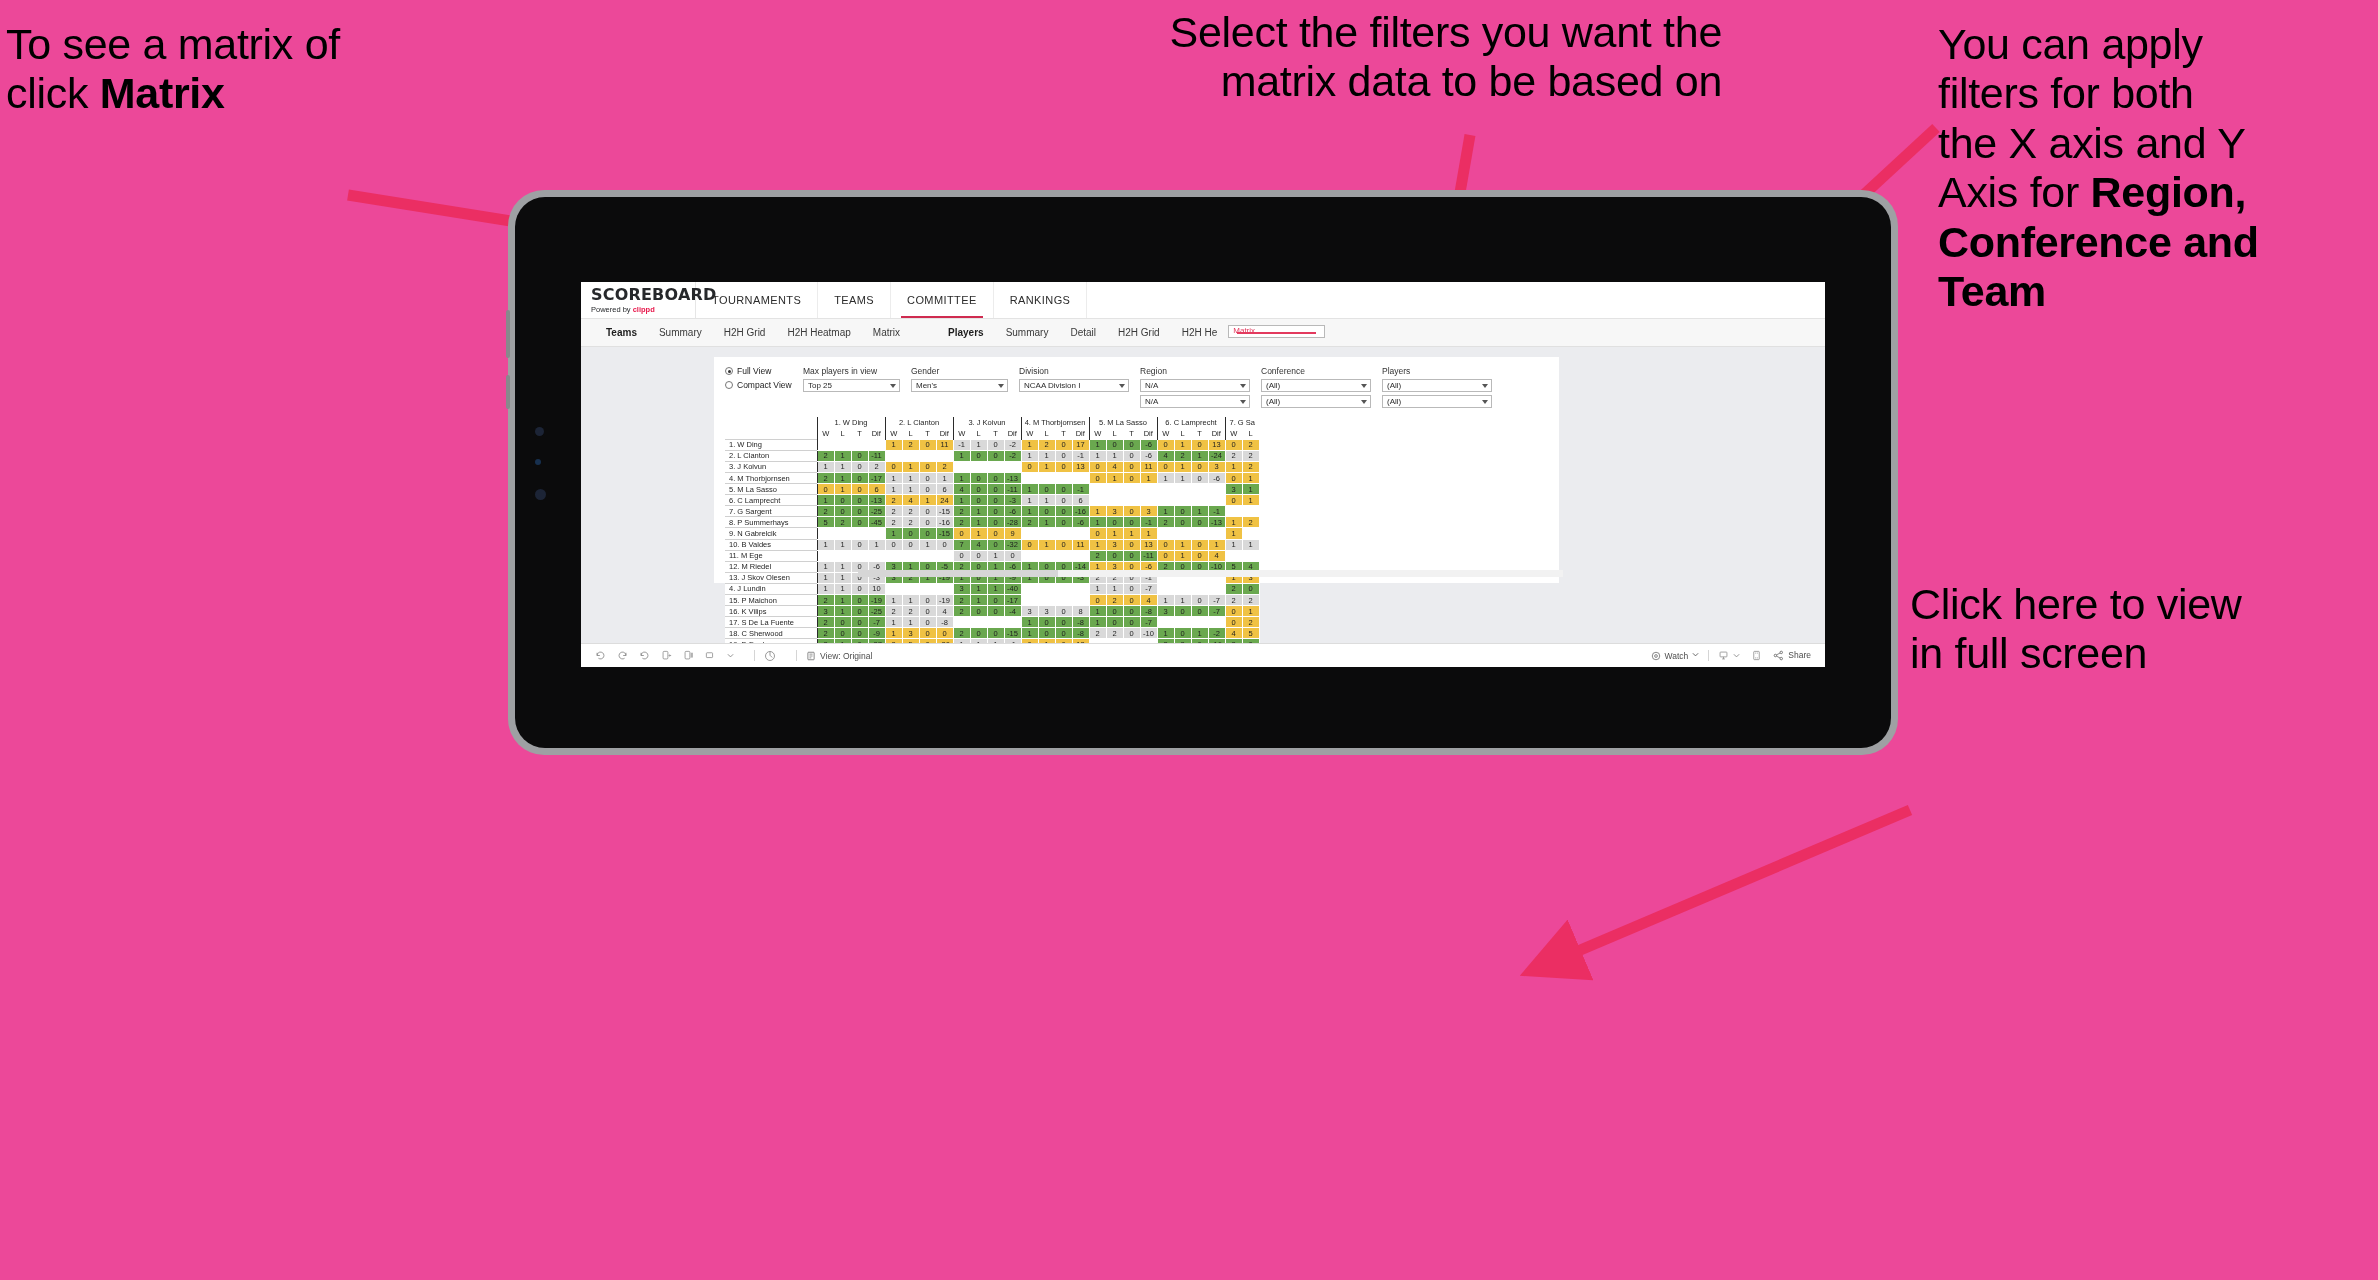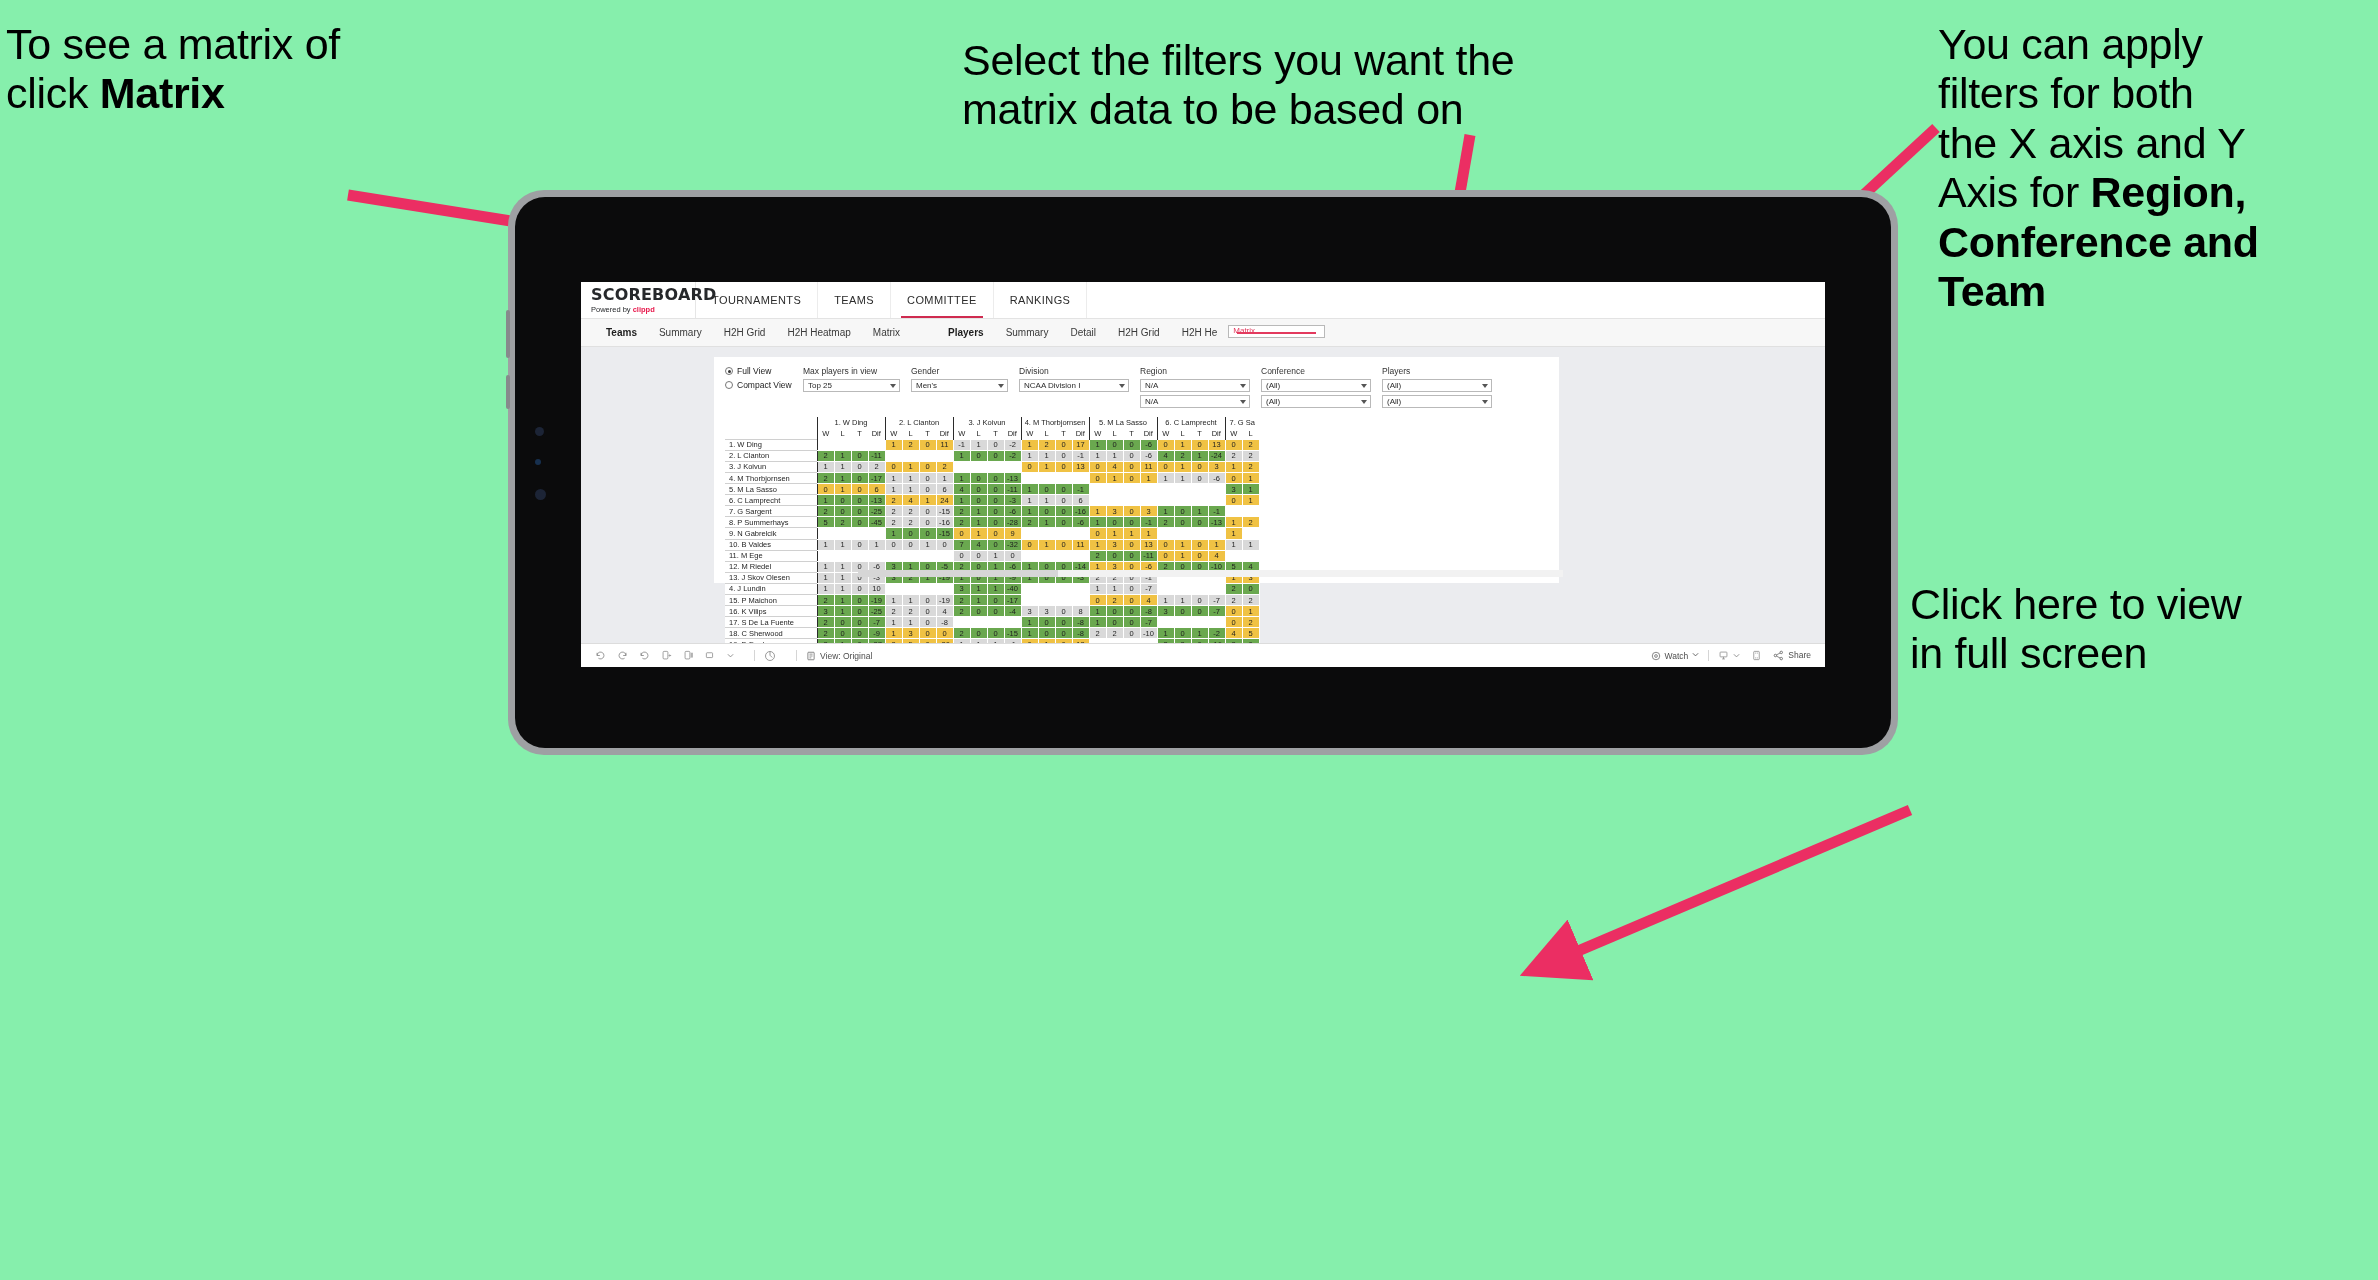--- a/index.html
+++ b/index.html
@@ -1,25 +1,25 @@
 <!DOCTYPE html>
 <html><head>
 <meta charset="utf-8">
 <style>
   * { box-sizing: border-box; margin:0; padding:0; }
   html,body { width:2378px; height:1280px; background:#ffffff; overflow:hidden;
     font-family:"Liberation Sans", sans-serif; }
-  #root { position:relative; width:2378px; height:1280px; background:#86efac; }
+  #root { position:relative; width:2378px; height:1280px; background:#ec4899; }
 
   
   .callout { position:absolute; color:#000; font-size:43px; line-height:1.15;
     font-family:"Liberation Sans", sans-serif; font-weight:400; letter-spacing:-0.3px; }
   .callout b { font-weight:700; }
   #callout-left   { left:6px;    top:20px;  width:560px; }
-  #callout-mid    { left:962px;  top:36px;  width:760px; text-align:left; }
+  #callout-mid    { left:962px;  top:8px;  width:760px; text-align:right; }
   #callout-right  { left:1938px; top:20px;  width:420px; }
   #callout-bottom { left:1910px; top:580px; width:460px; }
 
   
   svg.arrows { position:absolute; left:0; top:0; width:2378px; height:1280px;
     pointer-events:none; }
 
   
   #tablet { position:absolute; left:508px; top:190px; width:1390px; height:565px; }
   .tablet-body { position:absolute; left:0; top:0; width:1390px; height:565px;

